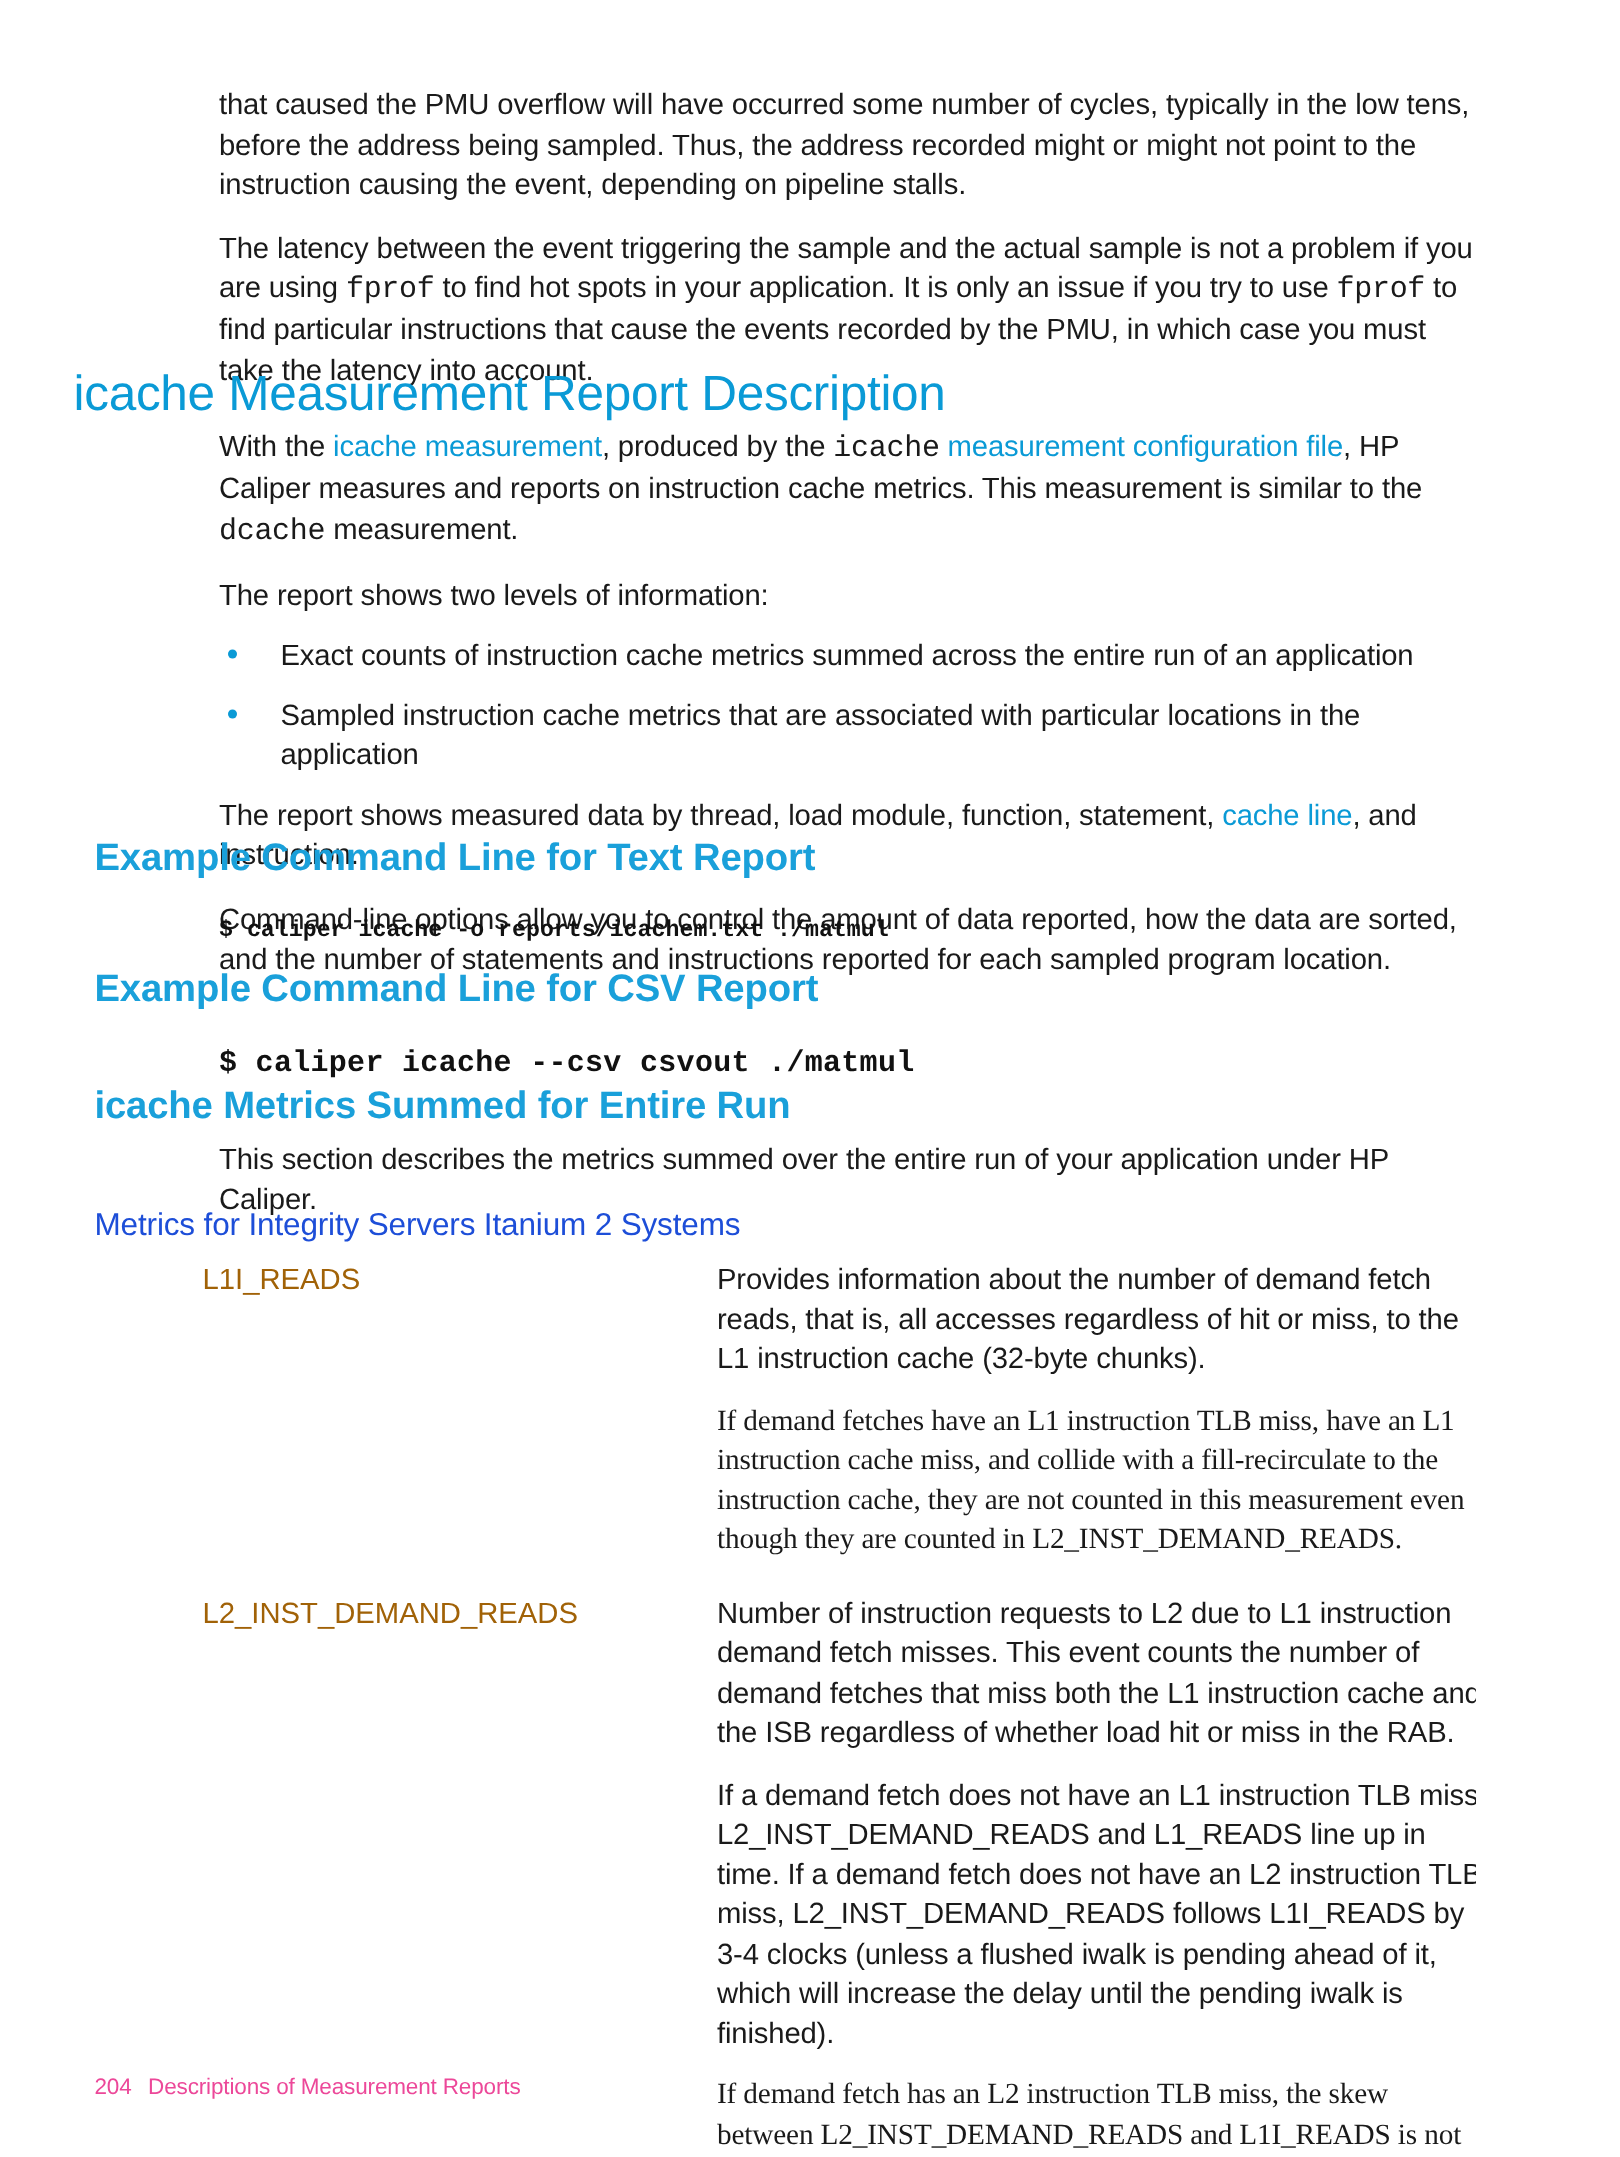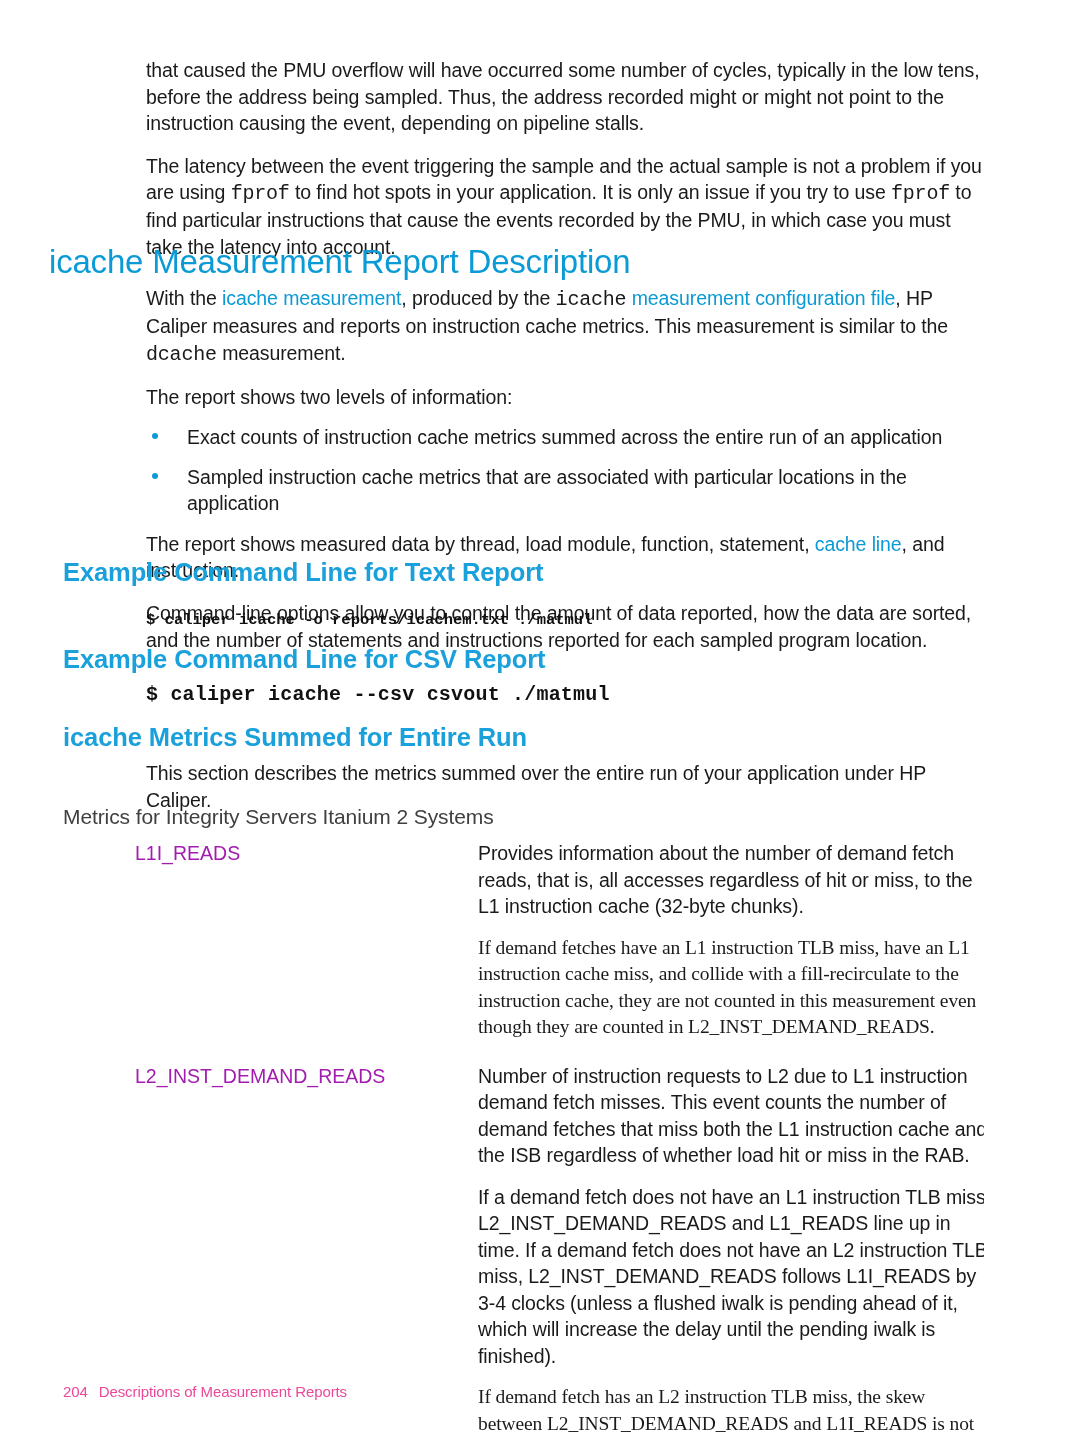--- a/index.html
+++ b/index.html
@@ -71,21 +71,21 @@
     color: #1aa0da;
     letter-spacing: -0.1px;
     white-space: nowrap;
   }
   h3.h-sub {
     position: absolute;
     left: 63px;
     margin: 0;
     font-size: 21px;
     font-weight: 400;
-    color: #404040;
+    color: #1d4ed8;
     letter-spacing: -0.1px;
     white-space: nowrap;
   }
 
   
   ul.bullets {
     list-style: none;
     margin: 0 0 14px 0;
     padding: 0;
   }
@@ -139,21 +139,21 @@
     margin-bottom: 22px;
   }
   .defterm {
     position: absolute;
     left: 135px;
     top: 0;
     width: 330px;
     font-size: 19.5px;
     line-height: 1.36;
     letter-spacing: 0px;
-    color: #a21caf;
+    color: #a16207;
   }
   .defdesc {
     margin-left: 478px;
     width: 514px;
   }
   .defdesc p {
     margin: 0 0 15px 0;
     font-size: 19.5px;
     line-height: 1.36;
     letter-spacing: -0.1px;
@@ -197,21 +197,21 @@
 
     <p class="para"><span>The report shows measured data by thread, load module, function, statement, </span><a class="link" href="#">cache line</a><span>, and instruction.</span></p>
 
     <p class="para">Command-line options allow you to control the amount of data reported, how the data are sorted, and the number of statements and instructions reported for each sampled program location.</p>
   </div>
 
   <h2 class="h-minor" style="top:558px;">Example Command Line for Text Report</h2>
   <div class="codeblock small" style="top:611px;">$ caliper icache -o reports/icachem.txt ./matmul</div>
 
   <h2 class="h-minor" style="top:645px;">Example Command Line for CSV Report</h2>
-  <div class="codeblock large" style="top:683px;">$ caliper icache --csv csvout ./matmul</div>
+  <div class="codeblock large" style="top:698px;">$ caliper icache --csv csvout ./matmul</div>
 
   <h2 class="h-minor" style="top:723px;">icache Metrics Summed for Entire Run</h2>
 
   <div class="body-col" style="top:760px;">
     <p class="para">This section describes the metrics summed over the entire run of your application under HP Caliper.</p>
   </div>
 
   <h3 class="h-sub" style="top:805px;">Metrics for Integrity Servers Itanium 2 Systems</h3>
 
   <div class="deflist" style="top:840px;">

